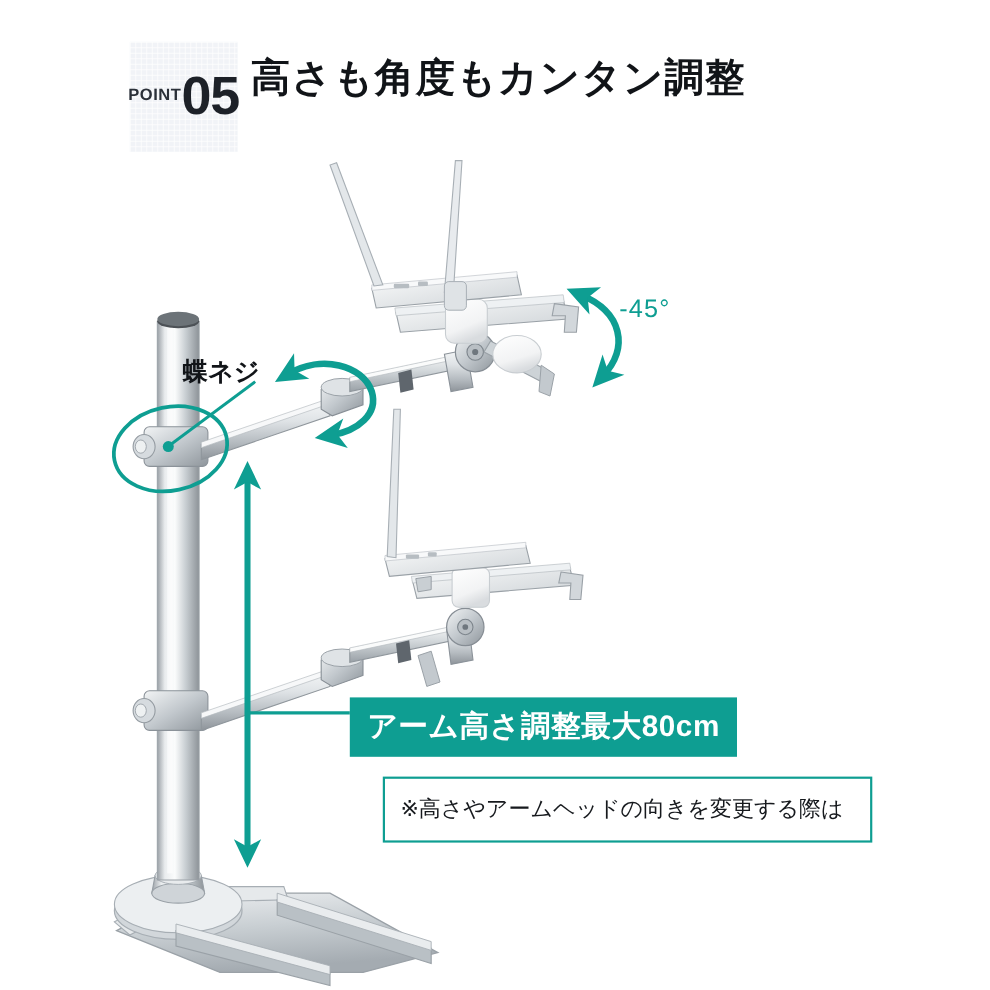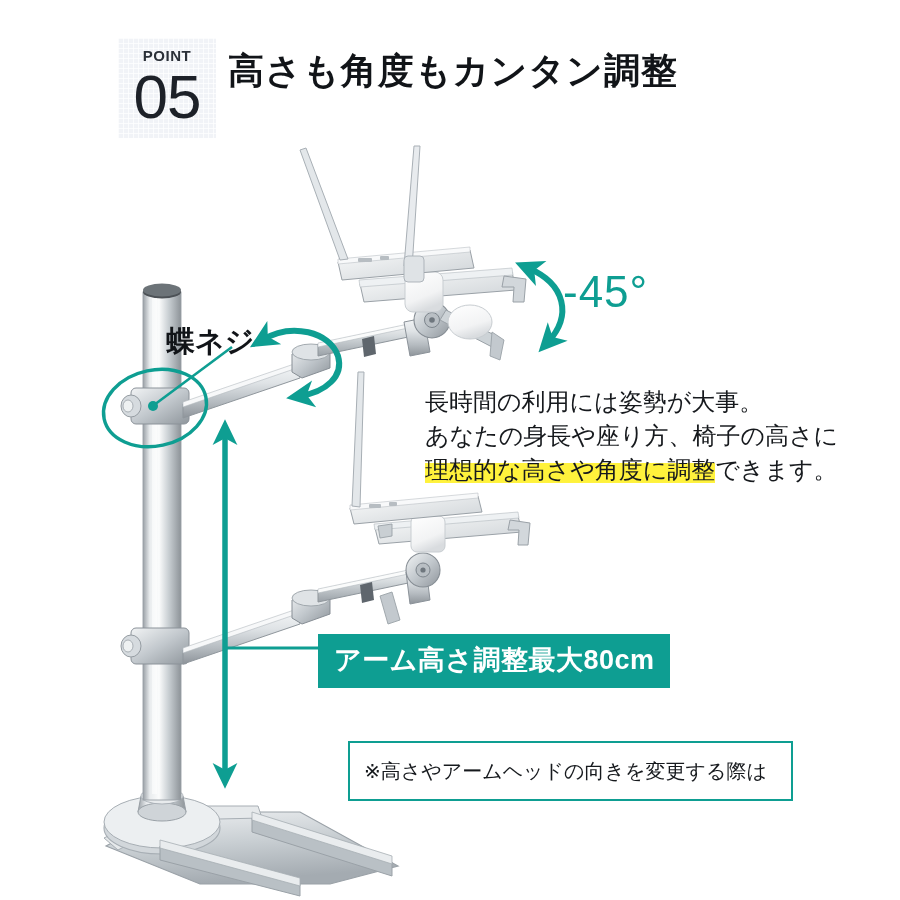--- a/index.html
+++ b/index.html
@@ -25,35 +25,34 @@
     left: 118px;
     top: 38px;
     width: 98px;
     height: 100px;
     background-color: #f1f3f7;
     background-image:
       linear-gradient(to right, rgba(255,255,255,0.75) 1px, transparent 1px),
       linear-gradient(to bottom, rgba(255,255,255,0.75) 1px, transparent 1px);
     background-size: 5px 5px;
     display: flex;
-    flex-direction: column;
     align-items: center;
     justify-content: center;
   }
   .point-badge .p-word {
     font-size: 15px;
     font-weight: bold;
     letter-spacing: 0.5px;
     color: #2b3038;
     line-height: 1;
     margin-bottom: 3px;
   }
   .point-badge .p-num {
-    font-size: 62px;
-    font-weight: normal;
+    font-size: 49px;
+    font-weight: bold;
     color: #1d2128;
     line-height: 1;
     letter-spacing: -1px;
   }
   .headline {
     position: absolute;
     left: 228px;
     top: 50px;
     font-size: 36px;
     font-weight: bold;
@@ -70,30 +69,30 @@
     top: 0;
     width: 900px;
     height: 900px;
   }
 
   
   .label-screw {
     position: absolute;
     left: 166px;
     top: 322px;
-    font-size: 29px;
+    font-size: 23px;
     font-weight: bold;
     color: #111418;
     white-space: nowrap;
   }
   .angle-label {
     position: absolute;
     left: 563px;
     top: 267px;
-    font-size: 44px;
+    font-size: 23px;
     font-weight: normal;
     color: #0e9e92;
     letter-spacing: 1px;
     white-space: nowrap;
   }
   .body-copy {
     position: absolute;
     left: 425px;
     top: 385px;
     font-size: 24px;
@@ -122,21 +121,20 @@
   }
   .note-box {
     position: absolute;
     left: 348px;
     top: 706px;
     width: 445px;
     box-sizing: border-box;
     border: 2px solid #0e9e92;
     background: #ffffff;
     padding: 14px 14px 14px 14px;
-    margin-top: 35px;
   }
   .note-box .nl {
     font-size: 20px;
     line-height: 1.42;
     color: #16191d;
     white-space: nowrap;
   }
   .note-box .nl.indent { padding-left: 20px; }
   .note-box .hl {
     background: linear-gradient(to top, #fff23c 0%, #fff23c 100%);
@@ -324,25 +322,20 @@
 
   <div class="point-badge">
     <div class="p-word">POINT</div>
     <div class="p-num">05</div>
   </div>
   <div class="headline">高さも角度もカンタン調整</div>
 
   <div class="label-screw">蝶ネジ</div>
   <div class="angle-label">-45°</div>
 
-  <div class="body-copy">
-    <div>長時間の利用には姿勢が大事。</div>
-    <div>あなたの身長や座り方、椅子の高さに</div>
-    <div><span class="hl">理想的な高さや角度に調整</span><span>できます。</span></div>
-  </div>
 
   <div class="arm-badge">アーム高さ調整最大80cm</div>
 
   <div class="note-box">
     <div class="nl">※高さやアームヘッドの向きを変更する際は</div>
   </div>
 
 </div>
 
 </body></html>

